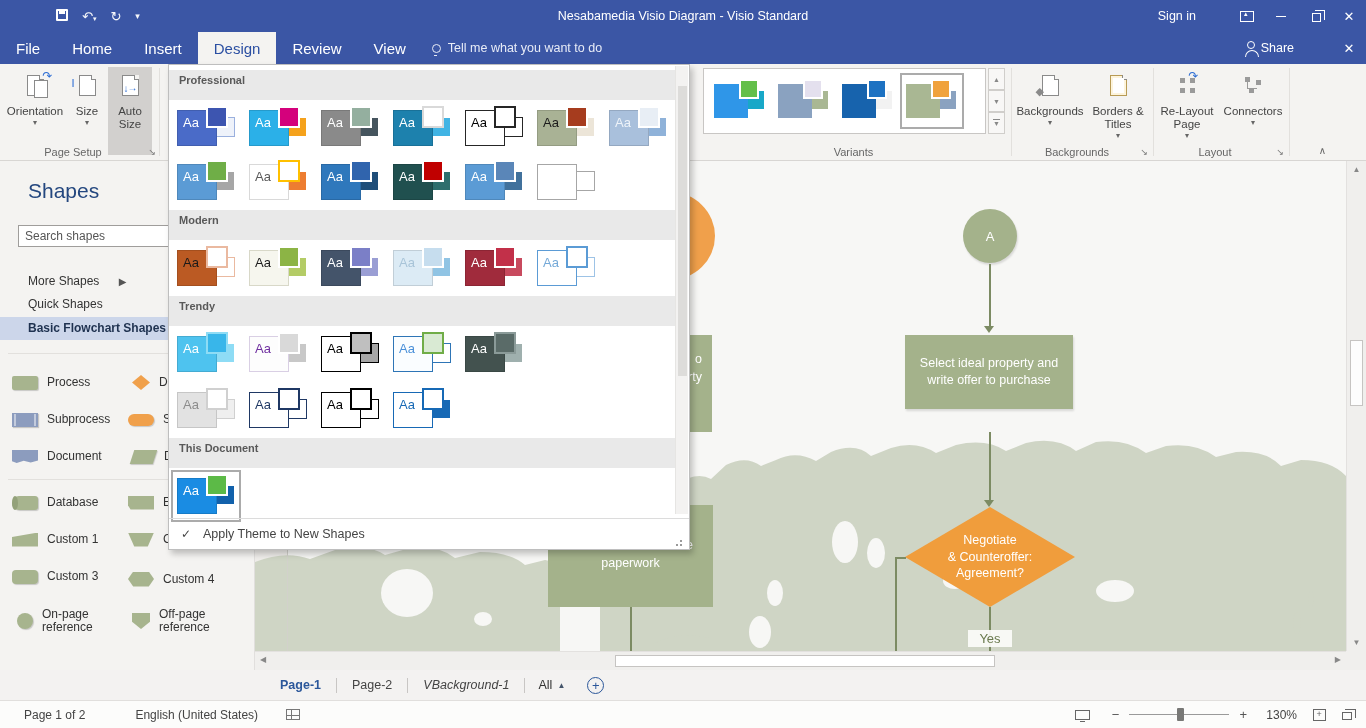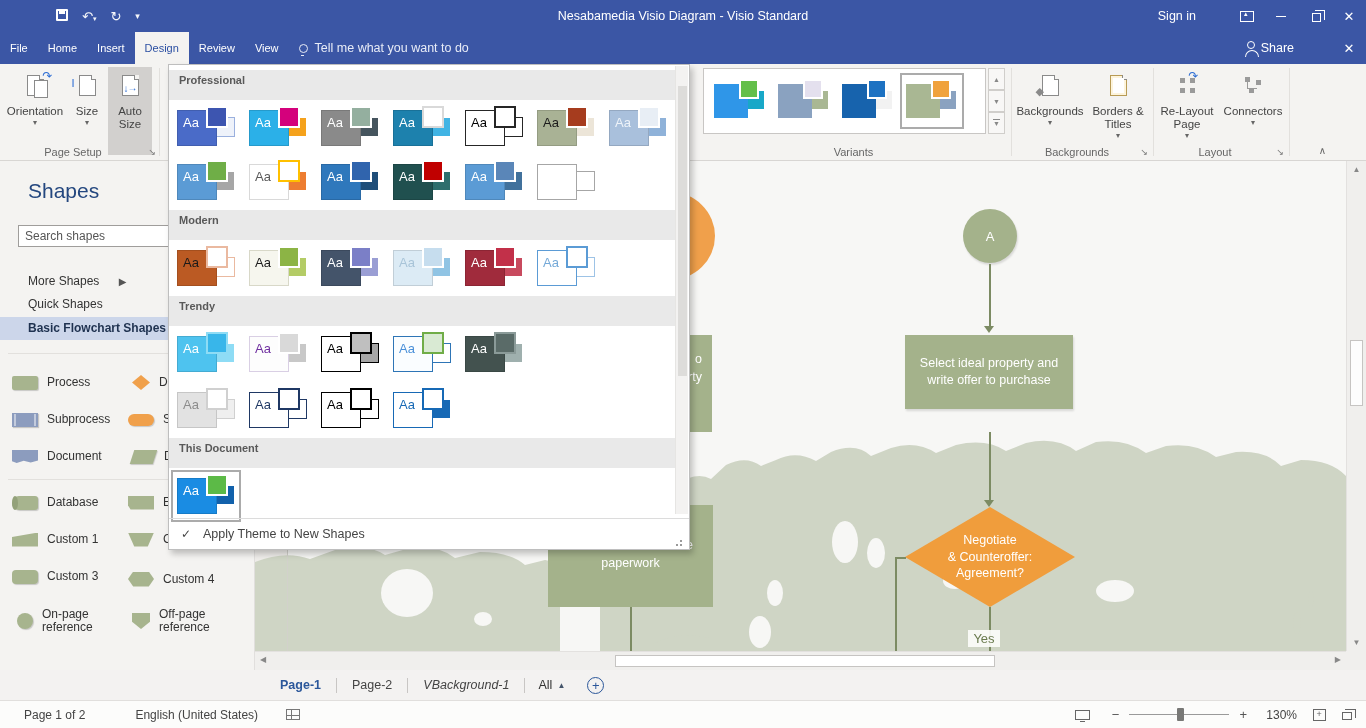--- a/index.html
+++ b/index.html
@@ -19,21 +19,21 @@
   .signin { font-size:12.5px; margin-right:34px;margin-left:24px; }
   .tb-btn { width:34px; height:32px; display:flex; align-items:center; justify-content:center; color:#fff; font-size:13px; }
   .ic-ribbonopts { width:14px; height:11px; border:1px solid #fff; position:relative; }
   .ic-ribbonopts::after { content:"▴"; position:absolute; left:3px; top:-2px; font-size:7px; }
   .ic-restore { width:9px; height:9px; border:1px solid #fff; position:relative; margin-left:3px; margin-top:3px; }
   .ic-restore::before { content:""; position:absolute; left:2px; top:-4px; width:9px; height:9px; border:1px solid #fff; border-bottom:none; border-left:none; }
   .ic-min { width:10px; height:1px; background:#fff; }
 
   
   .tabrow { position:absolute; left:0; top:32px; width:1366px; height:32px; background:#3b56a5; display:flex; align-items:stretch; }
-  .rtab { padding:0 10px; display:flex; align-items:center; color:#fff; font-size:11px; }
+  .rtab { padding:0 16px; display:flex; align-items:center; color:#fff; font-size:15px; }
   .rtab.active { background:#f4f3f1; color:#2b4fa2; }
   .tellme { display:flex; align-items:center; gap:7px; color:#e8ecf7; margin-left:10px; font-size:12.5px; }
   .ic-bulb { width:9px; height:9px; border:1.5px solid #e8ecf7; border-radius:50%; position:relative; display:inline-block; }
   .ic-bulb::after { content:""; position:absolute; left:1.5px; bottom:-4px; width:3px; height:3px; border-bottom:1.5px solid #e8ecf7; }
   .tab-right { position:absolute; right:0; top:0; height:32px; display:flex; align-items:center; color:#fff; }
   .share-btn { display:flex; align-items:center; gap:6px; font-size:12.5px; margin-right:38px; }
   .ic-person { width:8px; height:8px; border:1.5px solid #fff; border-radius:50%; position:relative; display:inline-block; margin-top:-6px;}
   .ic-person::after { content:""; position:absolute; left:-3px; top:8px; width:12px; height:6px; border:1.5px solid #fff; border-bottom:none; border-radius:7px 7px 0 0; }
   .tab-close { width:34px; text-align:center; font-size:13px; }
 
@@ -141,21 +141,21 @@
   .ahead { position:absolute; width:0; height:0; border:5px solid transparent; border-top:7px solid #7c8b63; }
   .circleA { left:963px; top:209px; width:54px; height:54px; border-radius:50%; display:flex; align-items:center; justify-content:center; font-size:13px; box-shadow:1px 2px 2px rgba(0,0,0,.12); }
   .selectbox { left:905px; top:335px; width:168px; height:74px; display:flex; align-items:center; justify-content:center; padding:0 14px; line-height:17px; box-shadow:1px 2px 2px rgba(0,0,0,.12); }
   .leftbox { left:628px; top:335px; width:84px; height:97px; text-align:right; padding:15px 10px 0 0; line-height:18px; }
   .diamond { left:905px; top:507px; width:170px; height:100px; background:#f09d3c; clip-path:polygon(50% 0,100% 50%,50% 100%,0 50%);
              display:flex; flex-direction:column; align-items:center; justify-content:center; line-height:16.5px; }
   .ellipseO { position:absolute; left:625px; top:192px; width:90px; height:88px; border-radius:50%; background:#f0a04b; }
   .paperbox { left:548px; top:505px; width:165px; height:102px; }
   .frag-e { position:absolute; left:138px; top:33px; }
   .frag-p { position:absolute; left:0; right:0; top:51px; text-align:center; }
-  .yeslabel { position:absolute; left:968px; top:630px; width:32px; text-align:center; background:rgba(252,252,248,.92); color:#6a7a4e; font-size:13px; padding:1px 0; }
+  .yeslabel { position:absolute; left:968px; top:630px; width:44px; text-align:center; background:rgba(252,252,248,.92); color:#6a7a4e; font-size:13px; padding:1px 0; }
 
   
   .vscrollbar { position:absolute; left:1346px; top:161px; width:20px; height:490px; background:#f0efed; border-left:1px solid #e3e1df; }
   .vscrollbar .arr { position:absolute; left:0; width:100%; text-align:center; color:#888; font-size:8px; }
   .vthumb-bar { position:absolute; left:3px; top:179px; width:13px; height:66px; background:#fdfdfd; border:1px solid #c6c4c2; }
   .hscrollbar { position:absolute; left:255px; top:651px; width:1091px; height:19px; background:#f0efed; border-top:1px solid #e3e1df; }
   .hscrollbar .arr { position:absolute; top:3px; color:#888; font-size:8px; }
   .hthumb-bar { position:absolute; left:360px; top:3px; width:380px; height:12px; background:#fff; border:1px solid #c6c4c2; }
   .sb-corner { position:absolute; left:1346px; top:651px; width:20px; height:19px; background:#f0efed; }
 

